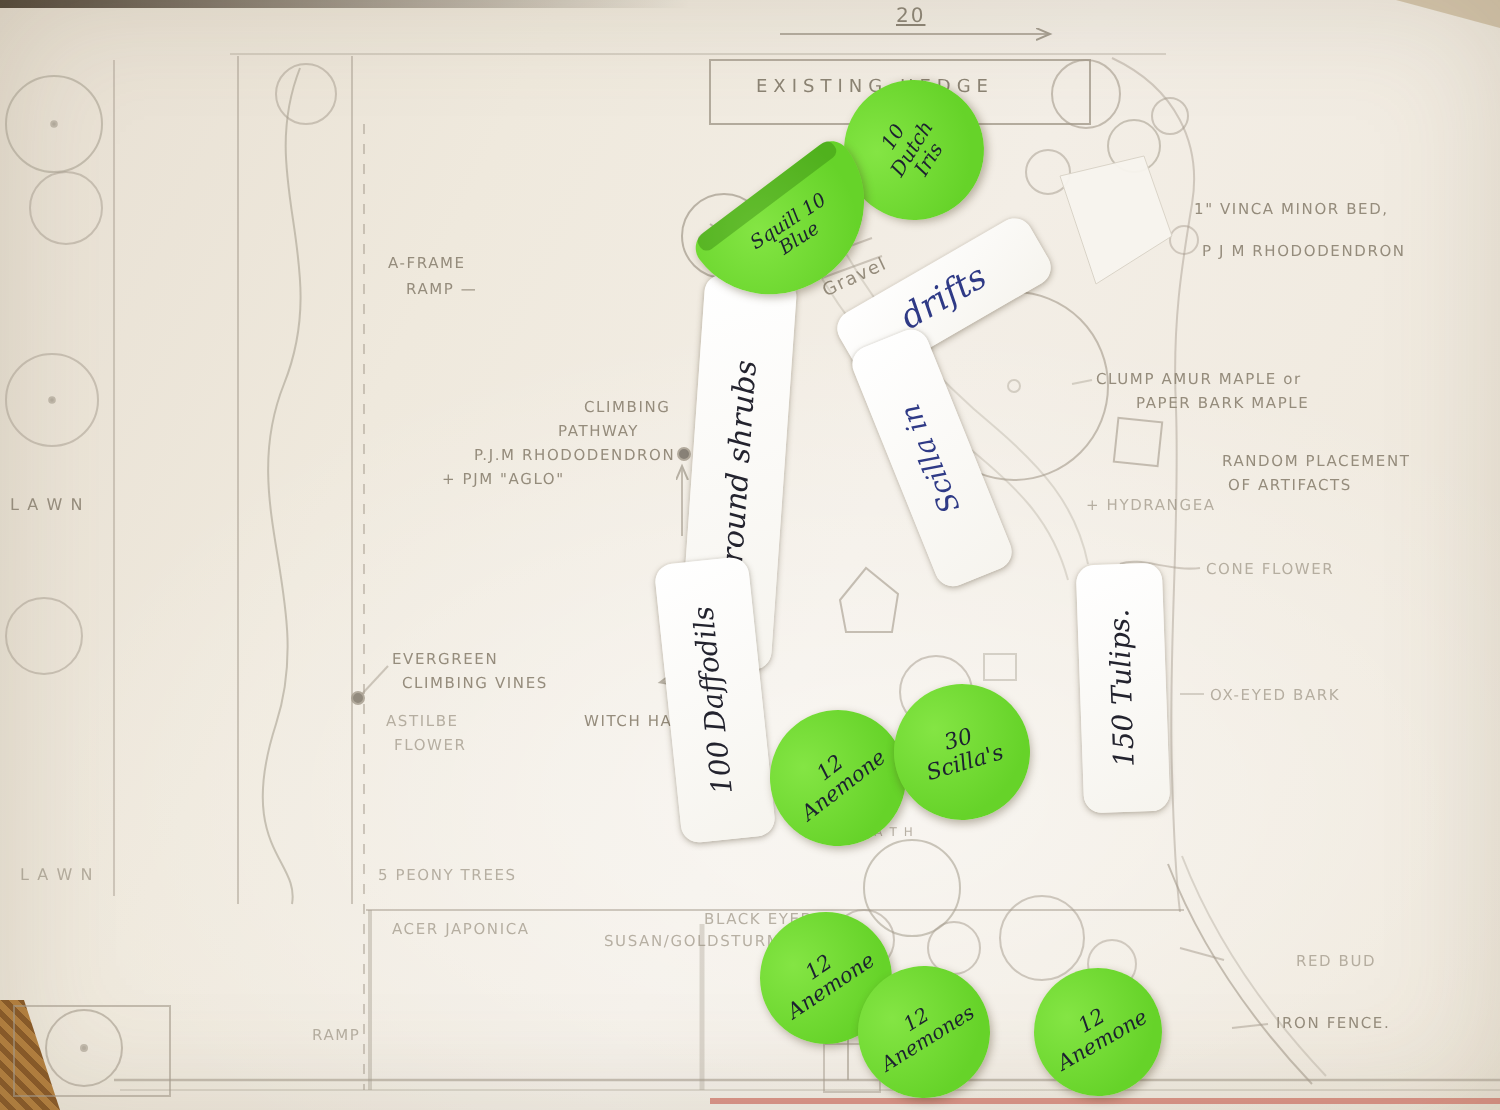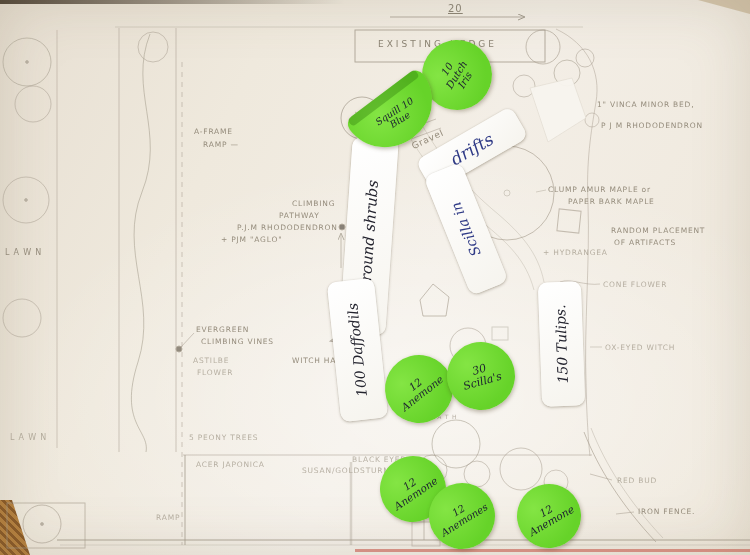--- a/index.html
+++ b/index.html
@@ -167,22 +167,22 @@
       <div class="pencil" style="left: 156px; top: 513px; transform: rotate(0deg); opacity: 0.65;">RAMP</div>
       <div class="pencil" style="left: 430px; top: 413px; font-size: 6px; transform: rotate(0deg); opacity: 0.65;">P A T H</div>
       <div class="pencil" style="left: 597px; top: 100px; transform: rotate(0deg);">1" VINCA MINOR BED,</div>
       <div class="pencil" style="left: 601px; top: 121px; transform: rotate(0deg); text-align: right;">P J M RHODODENDRON</div>
       <div class="pencil" style="left: 548px; top: 185px; transform: rotate(0deg);">CLUMP AMUR MAPLE or</div>
       <div class="pencil" style="left: 568px; top: 197px; transform: rotate(0deg);">PAPER BARK MAPLE</div>
       <div class="pencil" style="left: 611px; top: 226px; transform: rotate(0deg);">RANDOM PLACEMENT</div>
       <div class="pencil" style="left: 614px; top: 238px; transform: rotate(0deg);">OF ARTIFACTS</div>
       <div class="pencil" style="left: 543px; top: 248px; transform: rotate(0deg); opacity: 0.65;">+ HYDRANGEA</div>
       <div class="pencil" style="left: 603px; top: 280px; transform: rotate(0deg); opacity: 0.65;">CONE FLOWER</div>
-      <div class="pencil" style="left: 605px; top: 343px; transform: rotate(0deg); opacity: 0.65;">OX-EYED WITCH</div>
-      <div class="pencil" style="left: 617px; top: 476px; transform: rotate(0deg); opacity: 0.65; text-align: center;">RED BUD</div>
+      <div class="pencil" style="left: 605px; top: 343px; transform: rotate(0deg); opacity: 0.65;">OX-EYED BARK</div>
+      <div class="pencil" style="left: 648px; top: 476px; transform: rotate(0deg); opacity: 0.65; text-align: center;">RED BUD</div>
       <div class="pencil" style="left: 638px; top: 507px; transform: rotate(0deg);">IRON FENCE.</div>
       <div class="wlabel vert" style="left: 346px; top: 138px; width: 46px; height: 196px; transform: rotate(4deg);">
         <span class="ink-black" style="font-size: 15px;">Around shrubs</span>
       </div>
       <div class="wlabel" style="left: 417px; top: 131px; width: 110px; height: 36px; transform: rotate(-30deg);">
         <span class="ink-blue" style="font-size: 17px;">drifts</span>
       </div>
       <div class="wlabel vert" style="left: 446px; top: 165px; width: 40px; height: 128px; transform: rotate(-22deg);">
         <span class="ink-blue" style="font-size: 14px;">Scilla in</span>
       </div>

